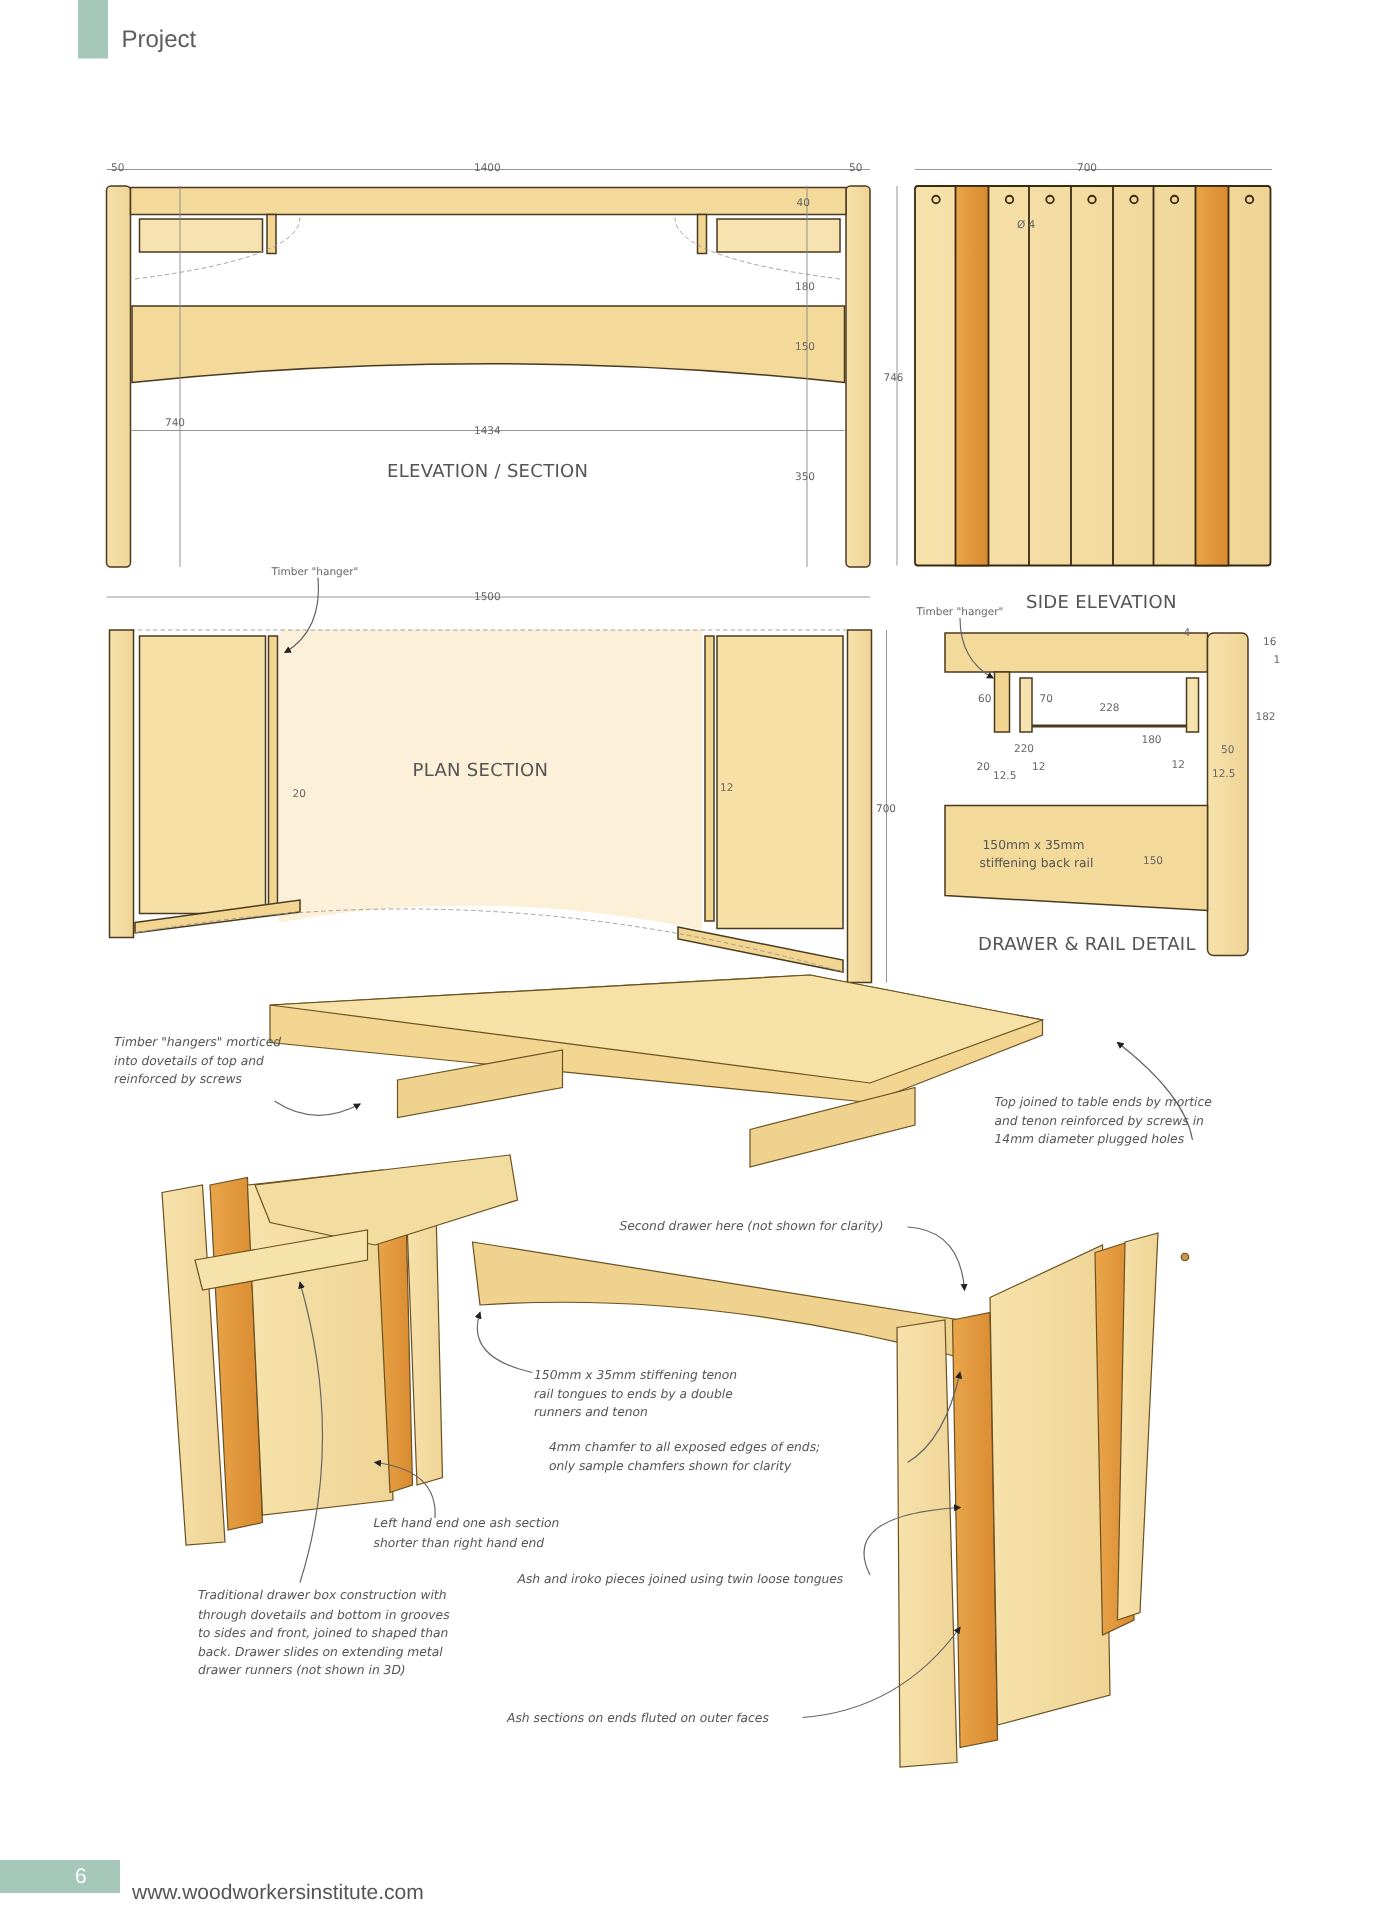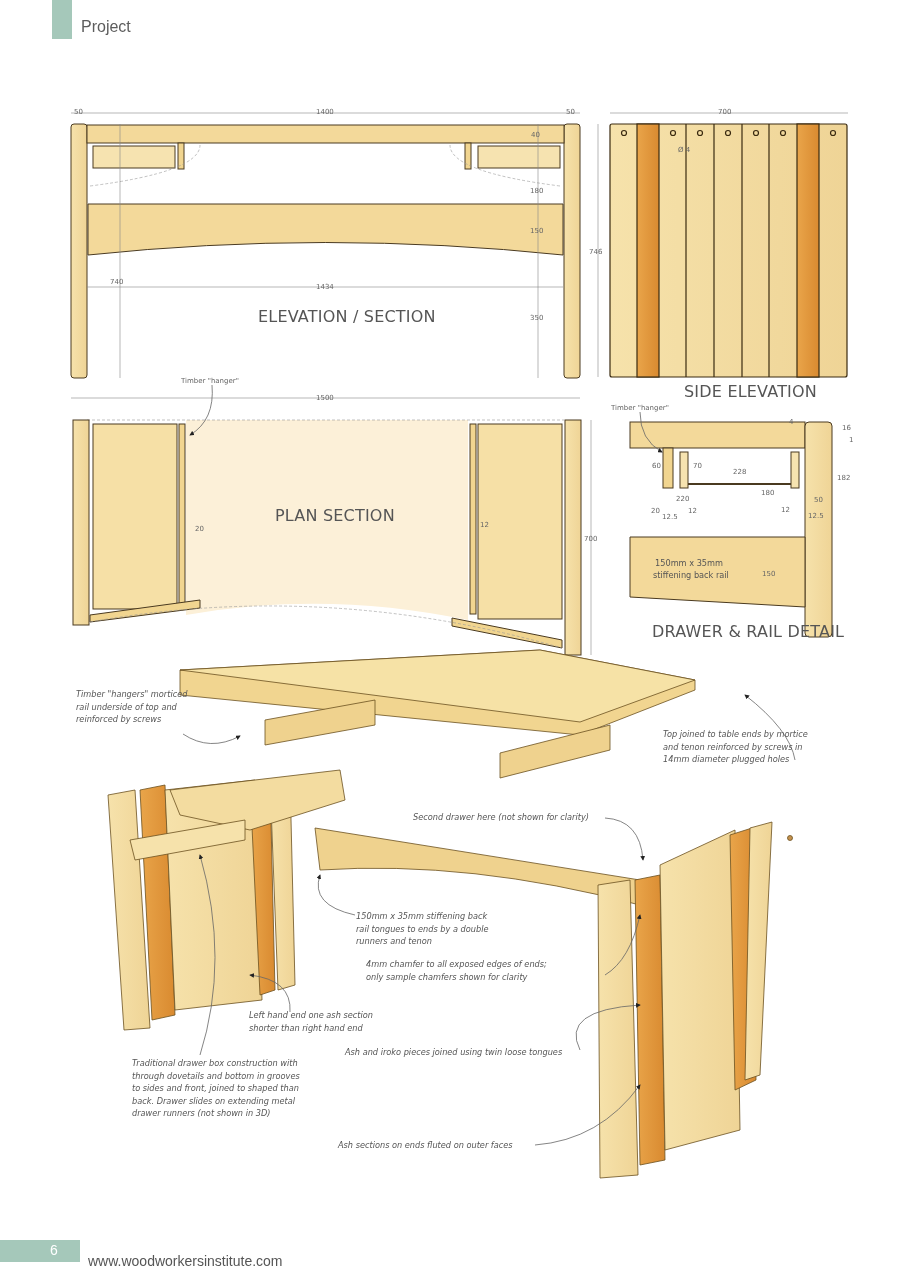--- a/index.html
+++ b/index.html
@@ -1,21 +1,21 @@
 <!DOCTYPE html>
 <html><head>
 <meta charset="utf-8">
 <style>
   html,body{margin:0;padding:0;background:#fff;}
   body{width:915px;height:1280px;position:relative;overflow:hidden;font-family:"DejaVu Sans",sans-serif;color:#555;}
   .abs{position:absolute;}
   .hdr-bar{left:52px;top:0;width:20px;height:39px;background:#a5c8ba;}
   .hdr-title{left:81px;top:18px;font-size:16px;color:#5d5d5d;font-family:"Liberation Sans",sans-serif;}
   .dim{font-size:7px;color:#666;font-family:"DejaVu Sans",sans-serif;}
-  .lbl{font-size:16px;color:#555;letter-spacing:0.2px;font-family:"DejaVu Sans",sans-serif;}
+  .lbl{font-size:12px;color:#555;letter-spacing:0.2px;font-family:"DejaVu Sans",sans-serif;}
   .note{font-size:8.2px;line-height:12.5px;color:#555;font-style:italic;font-family:"DejaVu Sans",sans-serif;}
   .foot-bar{left:0;top:1240px;width:80px;height:22px;background:#a5c8ba;}
   .foot-num{left:50px;top:1242px;font-size:14px;color:#fff;font-family:"Liberation Sans",sans-serif;}
   .foot-url{left:88px;top:1242px;font-size:14px;color:#555;font-family:"Liberation Sans",sans-serif;margin-top:11px;}
   svg{position:absolute;left:0;top:0;}
 </style>
 </head>
 <body>
 
 <div class="abs hdr-bar"></div>
@@ -152,21 +152,21 @@
 <div class="abs dim" style="left:530px;top:187px">180</div>
 <div class="abs dim" style="left:530px;top:227px">150</div>
 <div class="abs dim" style="left:530px;top:314px">350</div>
 <div class="abs dim" style="left:110px;top:278px">740</div>
 <div class="abs dim" style="left:316px;top:283px">1434</div>
 <div class="abs lbl" style="left:258px;top:307px">ELEVATION / SECTION</div>
 
 <div class="abs dim" style="left:718px;top:108px">700</div>
 <div class="abs dim" style="left:589px;top:248px">746</div>
 <div class="abs dim" style="left:678px;top:146px">Ø 4</div>
-<div class="abs lbl" style="left:684px;top:382px">SIDE ELEVATION</div>
+<div class="abs lbl" style="left:684px;top:394px">SIDE ELEVATION</div>
 
 <div class="abs dim" style="left:181px;top:377px">Timber "hanger"</div>
 <div class="abs dim" style="left:316px;top:394px">1500</div>
 <div class="abs dim" style="left:584px;top:535px">700</div>
 <div class="abs dim" style="left:195px;top:525px">20</div>
 <div class="abs dim" style="left:480px;top:521px">12</div>
 <div class="abs lbl" style="left:275px;top:506px">PLAN SECTION</div>
 
 <div class="abs dim" style="left:611px;top:404px">Timber "hanger"</div>
 <div class="abs dim" style="left:789px;top:418px">4</div>
@@ -184,31 +184,31 @@
 <div class="abs dim" style="left:688px;top:507px">12</div>
 <div class="abs dim" style="left:781px;top:506px">12</div>
 <div class="abs dim" style="left:808px;top:512px">12.5</div>
 <div class="abs dim" style="left:762px;top:570px">150</div>
 <div class="abs note" style="left:655px;top:557px;font-style:normal">150mm x 35mm</div>
 <div class="abs note" style="left:653px;top:569px;font-style:normal">stiffening back rail</div>
 <div class="abs lbl" style="left:652px;top:622px">DRAWER &amp; RAIL DETAIL</div>
 
 <div class="abs note" style="left:76px;top:688px">
   <div>Timber "hangers" morticed</div>
-  <div>rail underside of top and</div>
+  <div>into dovetails of top and</div>
   <div>reinforced by screws</div>
 </div>
 <div class="abs note" style="left:663px;top:728px">
   <div>Top joined to table ends by mortice</div>
   <div>and tenon reinforced by screws in</div>
   <div>14mm diameter plugged holes</div>
 </div>
 <div class="abs note" style="left:413px;top:811px">Second drawer here (not shown for clarity)</div>
 <div class="abs note" style="left:356px;top:910px">
-  <div>150mm x 35mm stiffening back</div>
+  <div>150mm x 35mm stiffening tenon</div>
   <div>rail tongues to ends by a double</div>
   <div>runners and tenon</div>
 </div>
 <div class="abs note" style="left:366px;top:958px">
   <div>4mm chamfer to all exposed edges of ends;</div>
   <div>only sample chamfers shown for clarity</div>
 </div>
 <div class="abs note" style="left:249px;top:1009px">
   <div>Left hand end one ash section</div>
   <div>shorter than right hand end</div>

